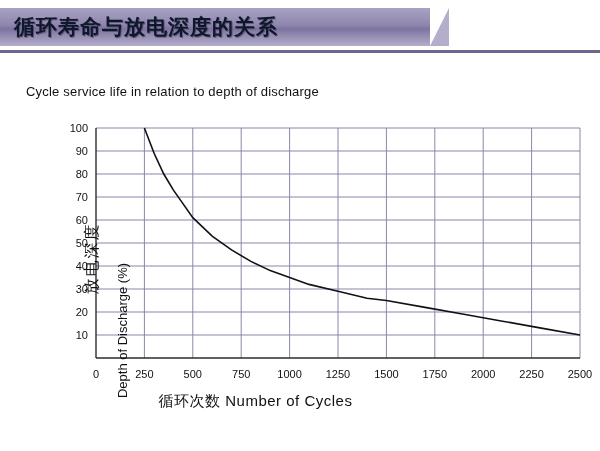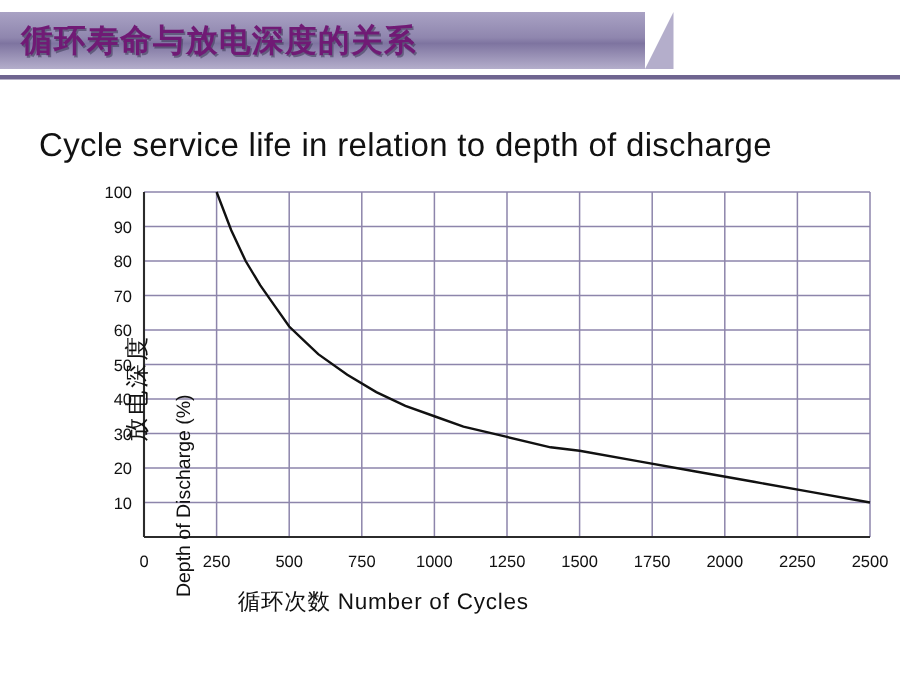--- a/index.html
+++ b/index.html
@@ -41,40 +41,40 @@
     border-style: solid;
     border-width: 0 0 38px 19px;
     border-color: transparent transparent #b4aecb transparent;
   }
   .header-title {
     position: absolute;
     left: 14px;
     top: 13px;
     font-size: 21px;
     font-weight: bold;
-    color: #701a75;
+    color: #0f172a;
     letter-spacing: 1px;
     text-shadow: 1px 1px 0 rgba(60,55,85,0.55);
     white-space: nowrap;
   }
   .header-rule {
     position: absolute;
     left: 0;
     top: 50px;
     width: 600px;
     height: 3px;
     background: #6f6590;
   }
 
   
   .chart-title {
     position: absolute;
     left: 26px;
     top: 84px;
-    font-size: 22px;
+    font-size: 13px;
     color: #111111;
     letter-spacing: 0.2px;
     white-space: nowrap;
   }
 
   .plot-wrap {
     position: absolute;
     left: 0;
     top: 118px;
     width: 600px;

